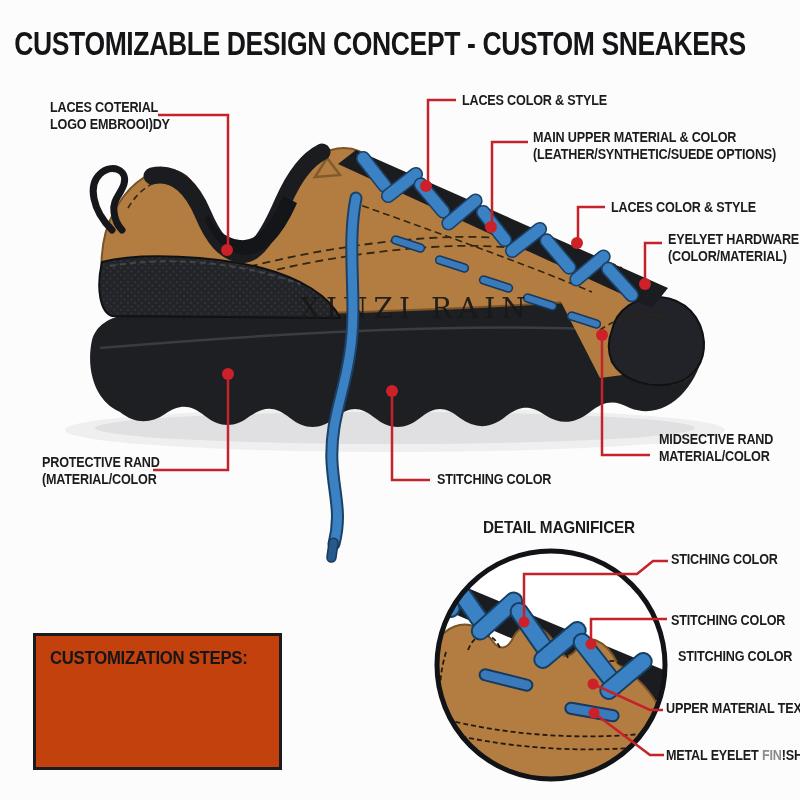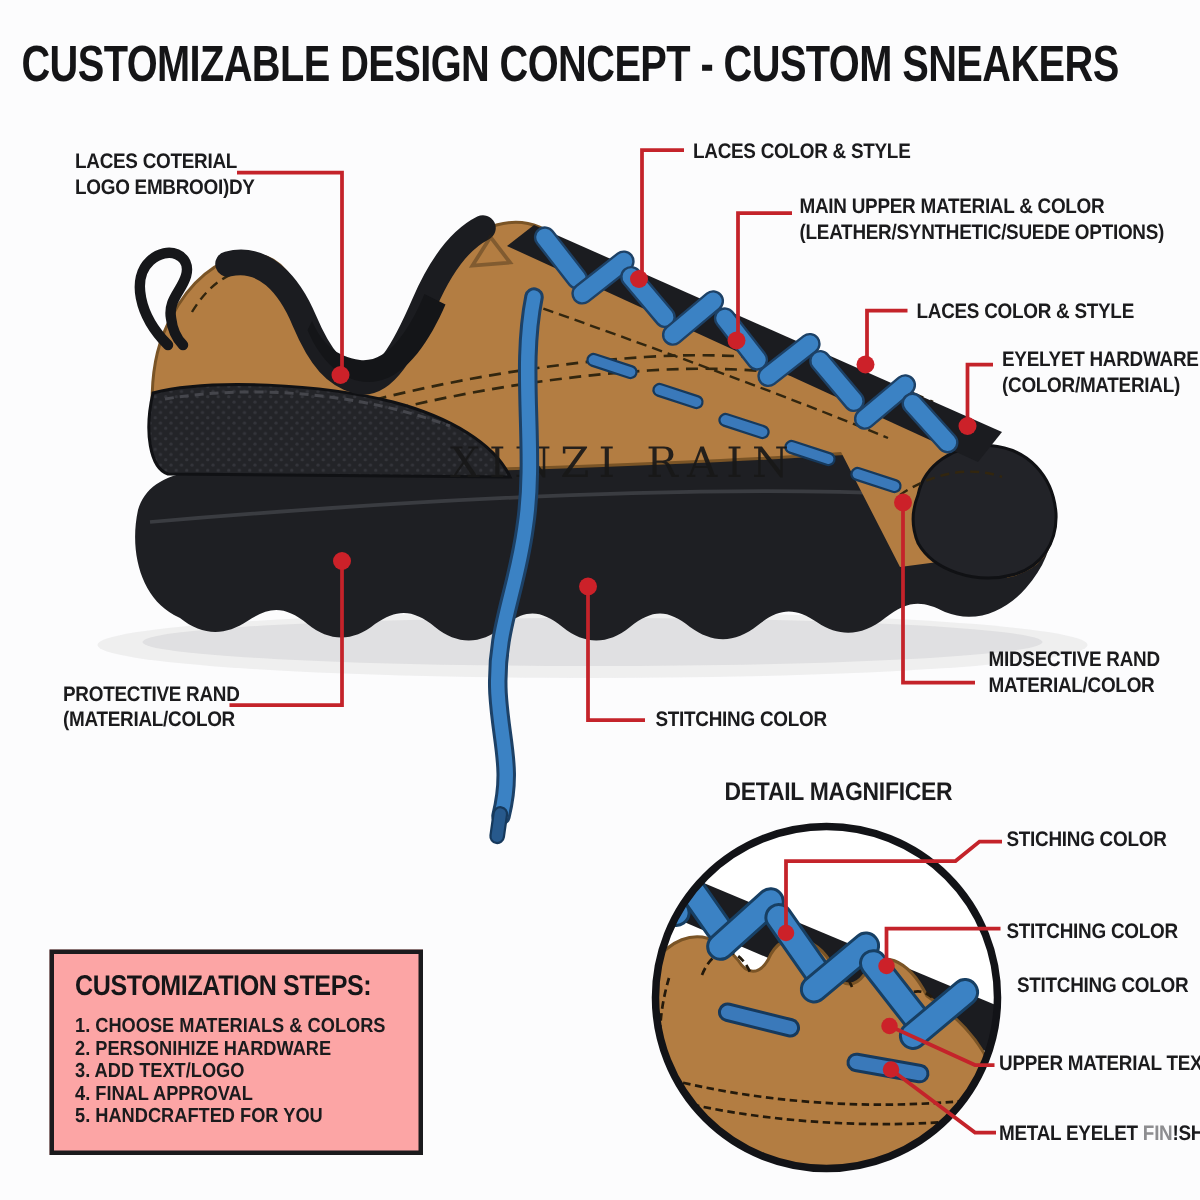--- a/index.html
+++ b/index.html
@@ -15,21 +15,21 @@
   }
   .lbl {
     position:absolute; font-weight:bold; color:#1b1b1d; font-size:14px;
     line-height:17px; transform:scaleX(0.9); transform-origin:0 0;
     white-space:nowrap; letter-spacing:-0.2px;
   }
   .lbl .gray { color:#8d8d90; }
   #mag-title { font-size:17px; }
   .steps-box {
     position:absolute; left:33px; top:633px; width:229px; height:120px;
-    border:3px solid #1b1b1d; background:#fca5a5; padding:11px 0 0 14px;
+    border:3px solid #1b1b1d; background:#c2410c; padding:11px 0 0 14px;
   }
   .steps-title {
     font-size:19px; font-weight:bold; color:#161618; white-space:nowrap;
     transform:scaleX(0.88); transform-origin:0 0; letter-spacing:-0.3px;
   }
   .steps-list { margin-top:7px; }
   .steps-list .item {
     font-size:13.5px; line-height:15px; font-weight:bold; color:#1b1b1d;
     white-space:nowrap; transform:scaleX(0.9); transform-origin:0 0;
   }
@@ -247,20 +247,13 @@
 <div class="lbl" style="left:671px; top:551px;">STICHING COLOR</div>
 <div class="lbl" style="left:671px; top:612px;">STITCHING COLOR</div>
 <div class="lbl" style="left:678px; top:648px;">STITCHING COLOR</div>
 <div class="lbl" style="left:666px; top:700px;">UPPER MATERIAL TEXTU</div>
 <div class="lbl" style="left:666px; top:747px;">
   <span>METAL EYELET </span><span class="gray">FIN</span><span>!SH</span>
 </div>
 
 <div class="steps-box">
   <div class="steps-title">CUSTOMIZATION STEPS:</div>
-  <div class="steps-list">
-    <div class="item">1. CHOOSE MATERIALS &amp; COLORS</div>
-    <div class="item">2. PERSONIHIZE HARDWARE</div>
-    <div class="item">3. ADD TEXT/LOGO</div>
-    <div class="item">4. FINAL APPROVAL</div>
-    <div class="item">5. HANDCRAFTED FOR YOU</div>
-  </div>
 </div>
 
 </body></html>

